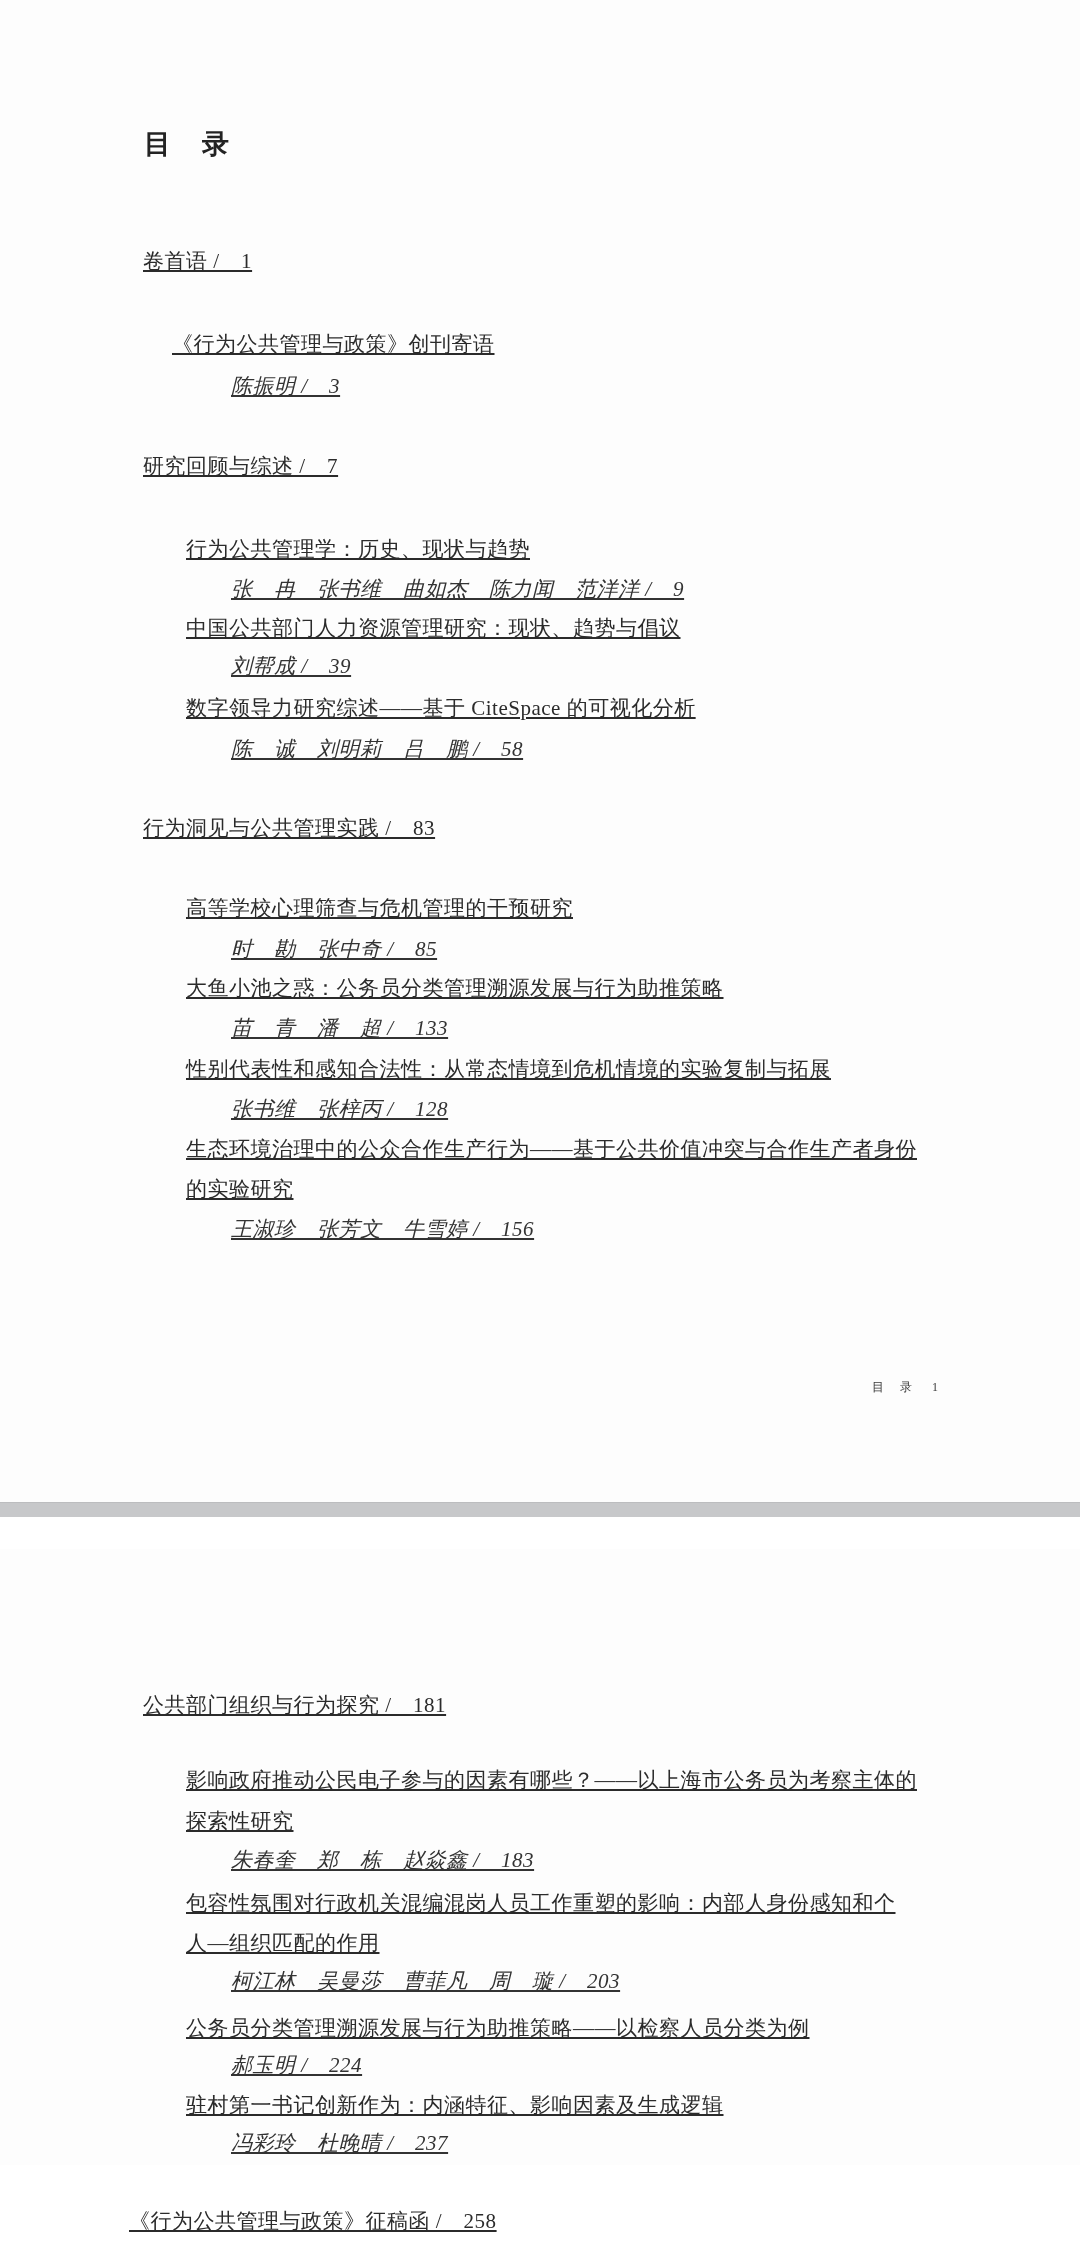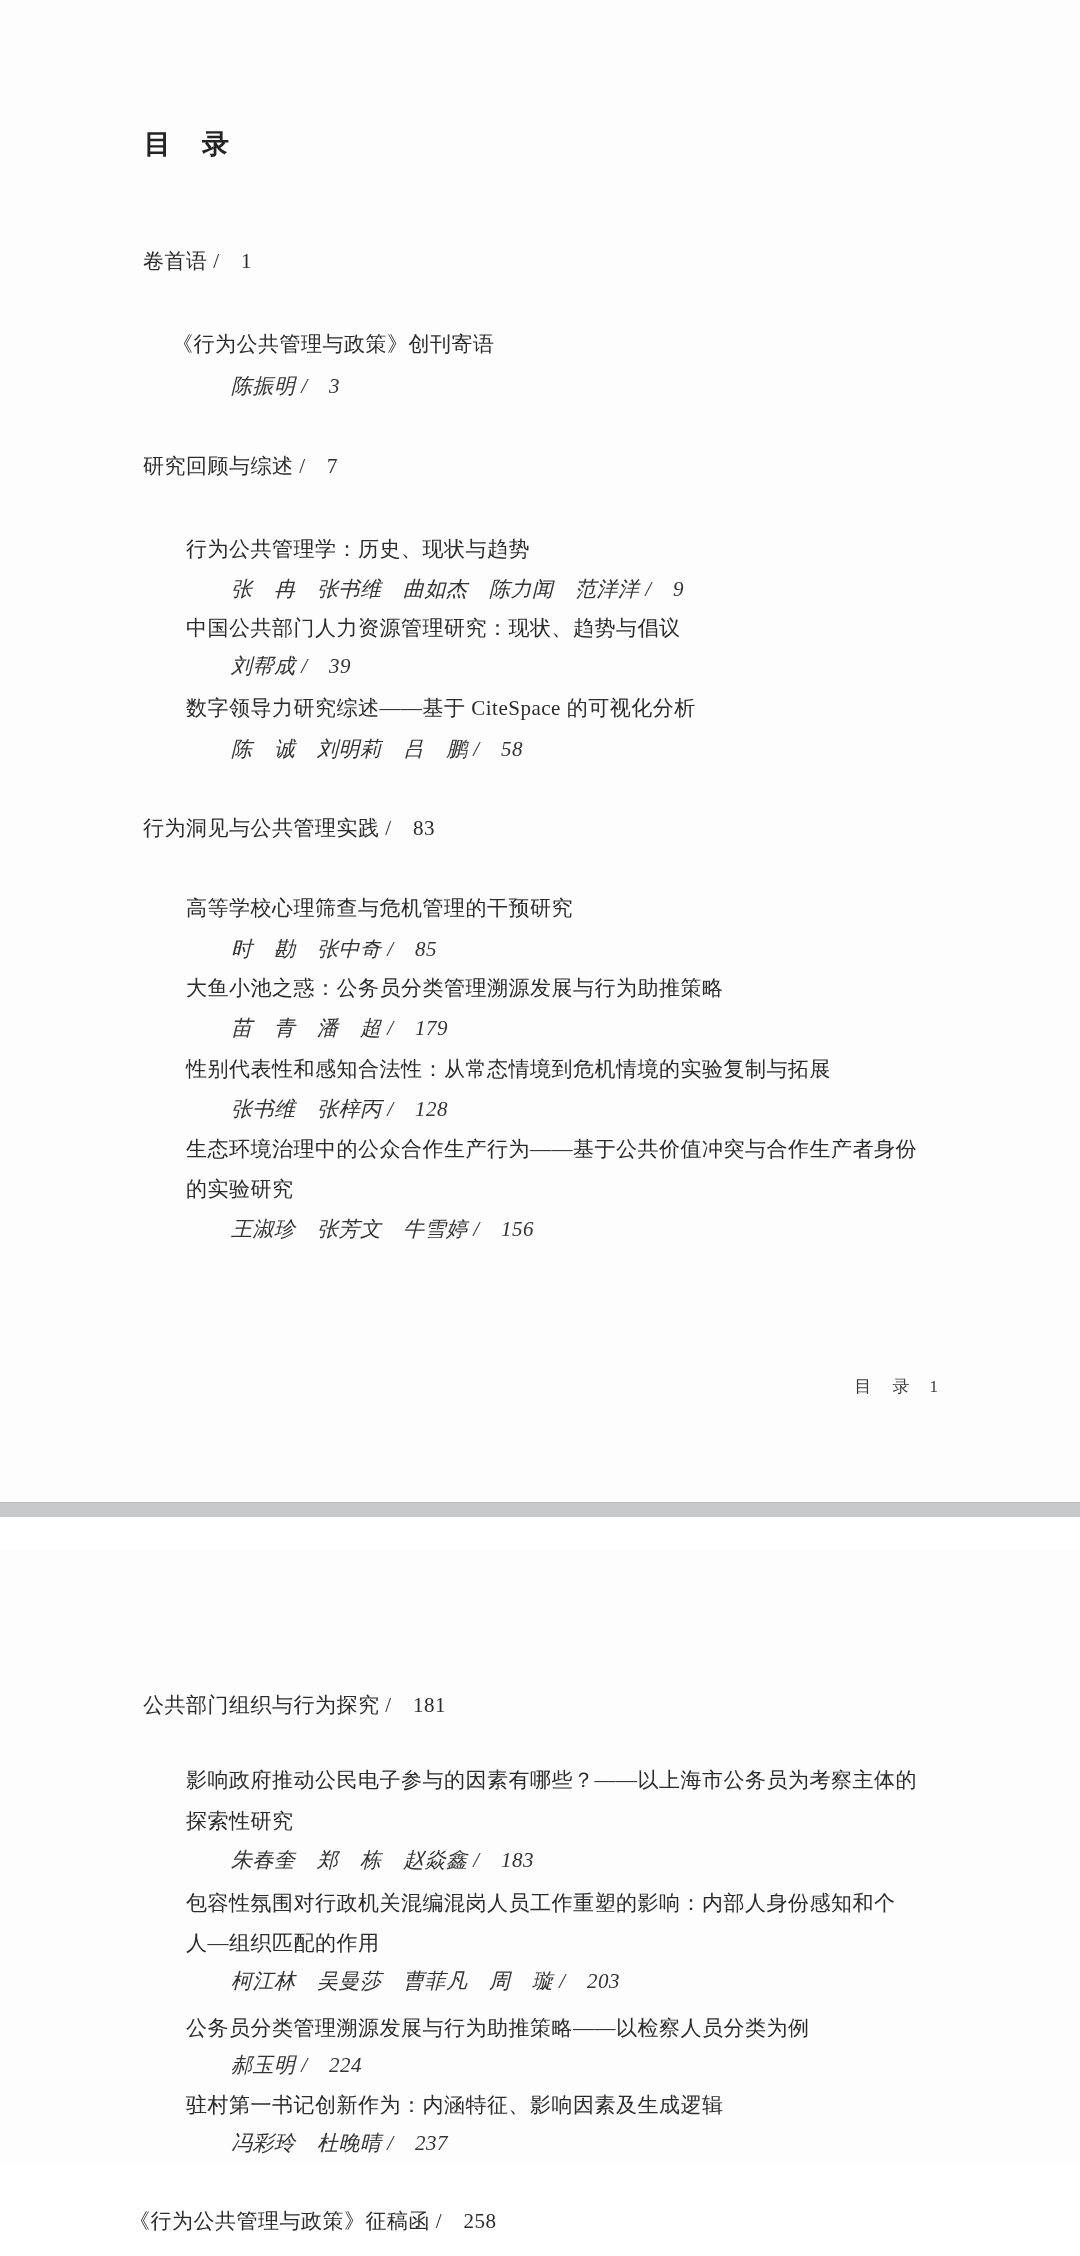--- a/index.html
+++ b/index.html
@@ -46,31 +46,32 @@
   }
   .ln {
     position: absolute;
     left: 143px;
     height: 40px;
     line-height: 40px;
     font-size: 21px;
     letter-spacing: 0.5px;
     color: #2b2b2b;
     white-space: nowrap;
+    text-decoration: underline;
   }
   .ln.t { left: 186px; }          
   .ln.a { left: 231px; font-style: italic; color: #333333; text-align: right; } 
   .ln.hang { text-indent: -14px; } 
   .footer {
     position: absolute;
     top: 1372px;
     right: 140px;
     height: 30px;
     line-height: 30px;
-    font-size: 17px;
+    font-size: 12px;
     letter-spacing: 2px;
     color: #3a3a3a;
     white-space: nowrap;
   }
   .footer .pgnum { margin-left: 18px; }
 </style>
 </head>
 <body>
 
 <div class="page" id="page1">
@@ -86,21 +87,21 @@
   <div class="ln a" style="top:569px">张　冉　张书维　曲如杰　陈力闻　范洋洋 /　9</div>
   <div class="ln t" style="top:608px">中国公共部门人力资源管理研究：现状、趋势与倡议</div>
   <div class="ln a" style="top:646px">刘帮成 /　39</div>
   <div class="ln t" style="top:688px">数字领导力研究综述——基于 CiteSpace 的可视化分析</div>
   <div class="ln a" style="top:729px">陈　诚　刘明莉　吕　鹏 /　58</div>
 
   <div class="ln s" style="top:808px">行为洞见与公共管理实践 /　83</div>
   <div class="ln t" style="top:888px">高等学校心理筛查与危机管理的干预研究</div>
   <div class="ln a" style="top:929px">时　勘　张中奇 /　85</div>
   <div class="ln t" style="top:968px">大鱼小池之惑：公务员分类管理溯源发展与行为助推策略</div>
-  <div class="ln a" style="top:1008px">苗　青　潘　超 /　179</div>
+  <div class="ln a" style="top:1008px">苗　青　潘　超 /　133</div>
   <div class="ln t" style="top:1049px">性别代表性和感知合法性：从常态情境到危机情境的实验复制与拓展</div>
   <div class="ln a" style="top:1089px">张书维　张梓丙 /　128</div>
   <div class="ln t" style="top:1129px">生态环境治理中的公众合作生产行为——基于公共价值冲突与合作生产者身份</div>
   <div class="ln t" style="top:1169px">的实验研究</div>
   <div class="ln a" style="top:1209px">王淑珍　张芳文　牛雪婷 /　156</div>
 
   <div class="footer">
     <span>目　录</span><span class="pgnum">1</span>
   </div>
 </div>

